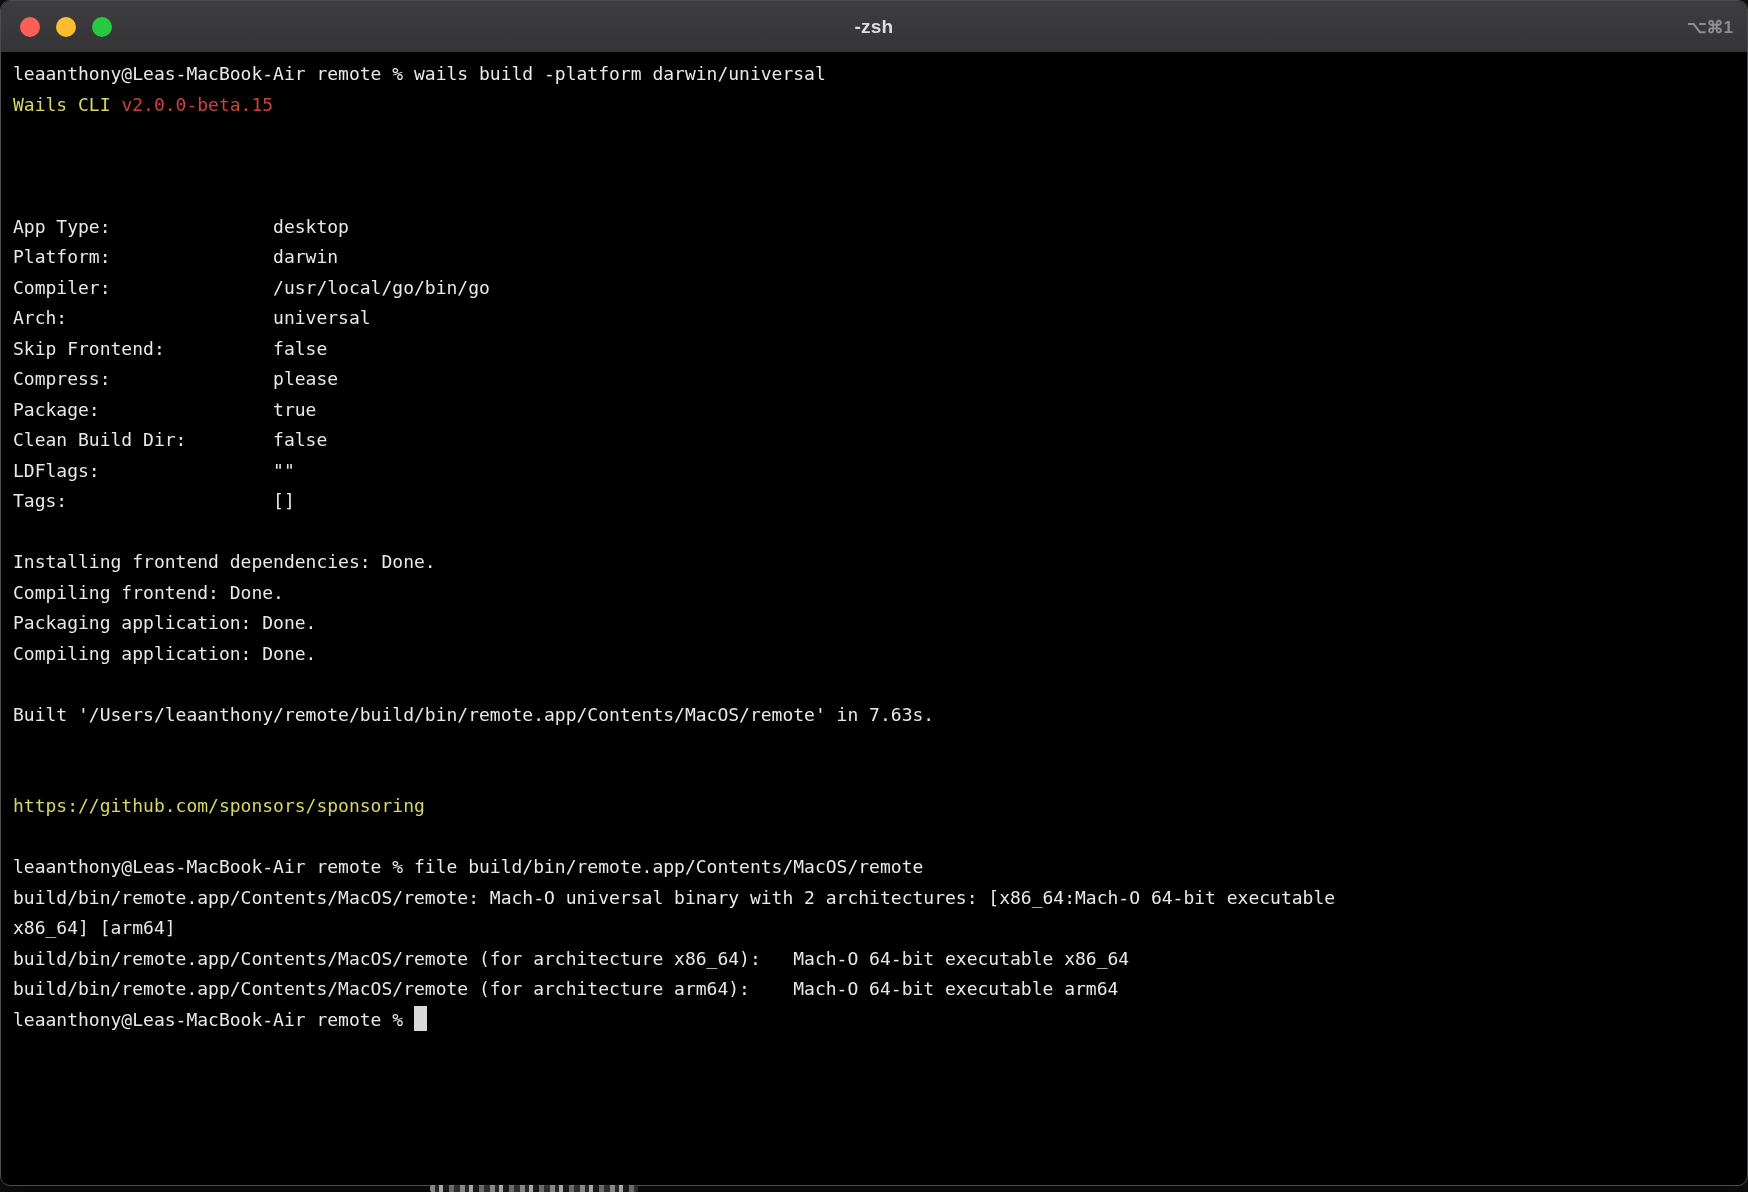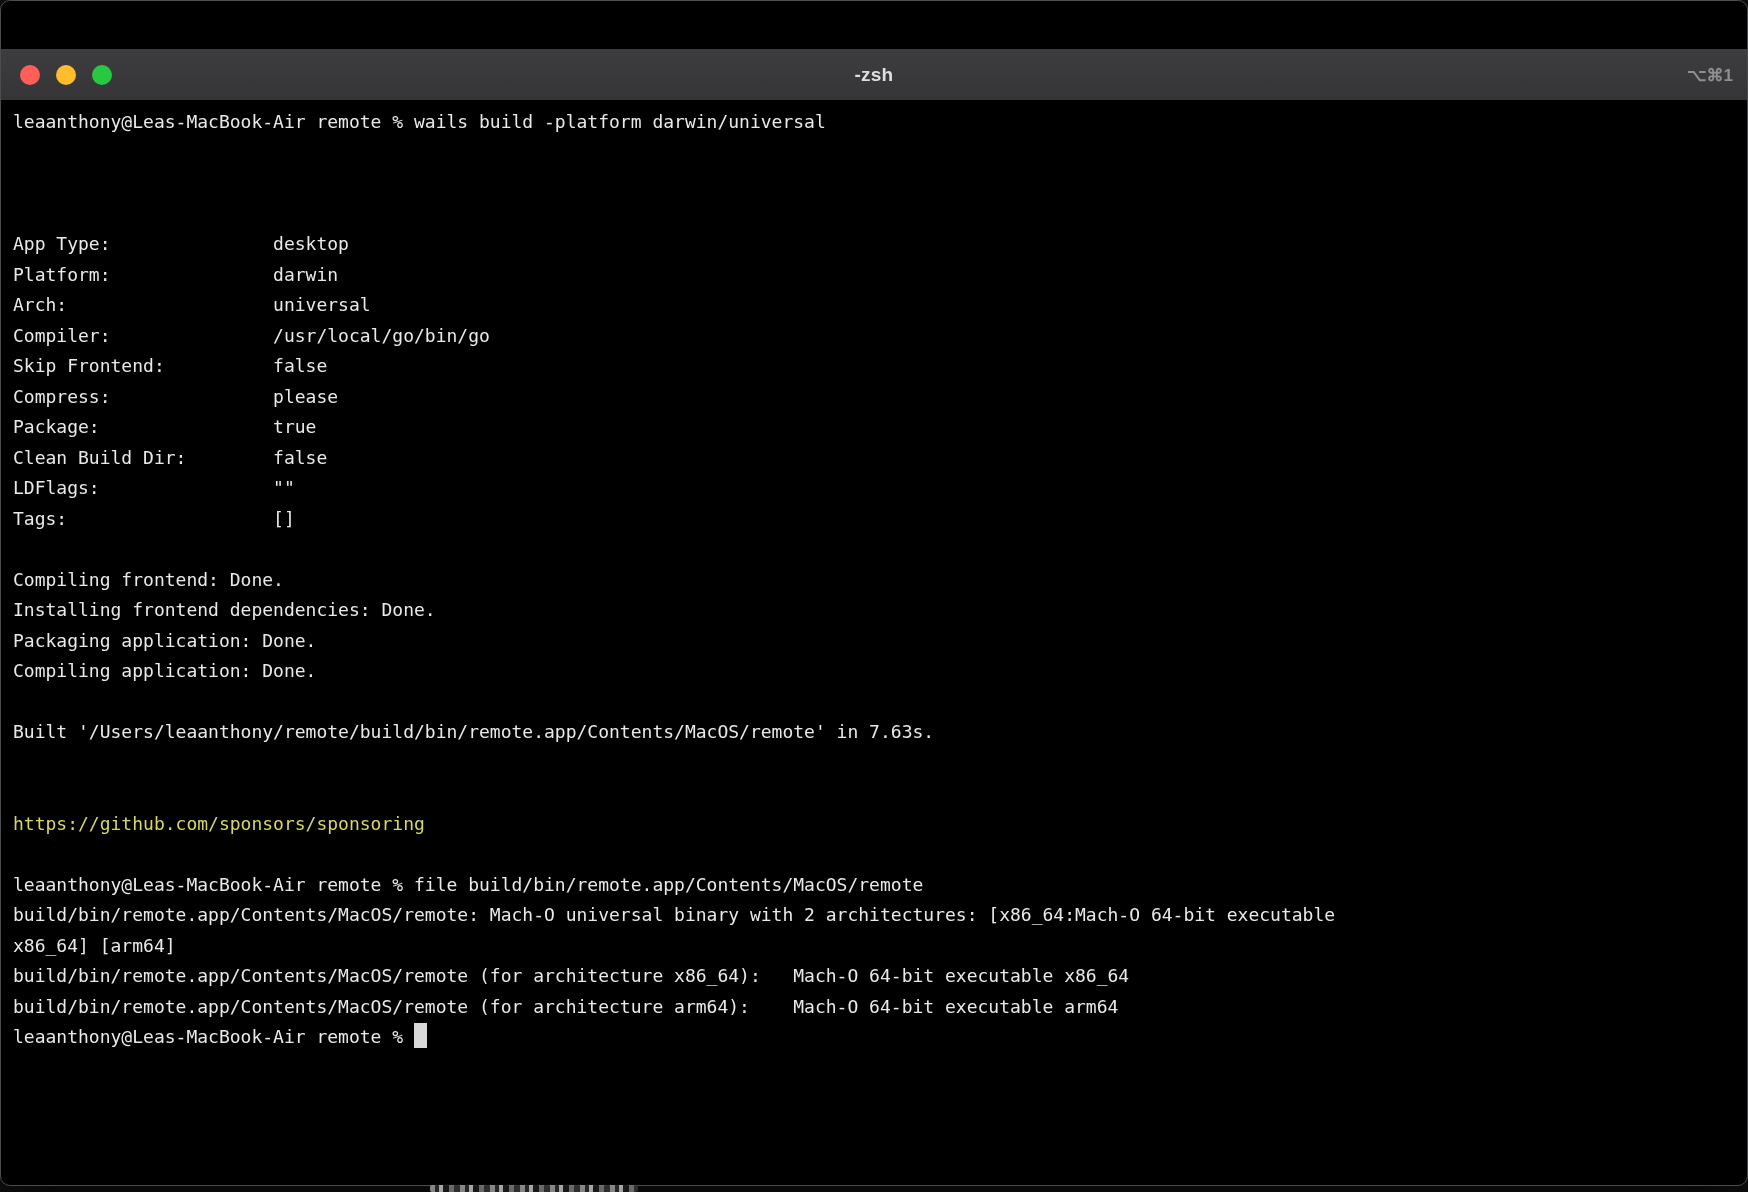--- a/index.html
+++ b/index.html
@@ -21,21 +21,20 @@
     border: 1px solid #4c4c4e;
     box-shadow: 0 20px 60px rgba(0,0,0,0.6);
   }
   .titlebar {
     height: 52px;
     background: linear-gradient(#3d3d3f, #353537);
     border-bottom: 1px solid #000;
     display: flex;
     align-items: center;
     position: relative;
-    margin-top: 48px;
   }
   .traffic-lights {
     display: flex;
     gap: 16px;
     margin-left: 19px;
     z-index: 2;
   }
   .tl {
     width: 20px;
     height: 20px;
@@ -107,36 +106,37 @@
     <div class="traffic-lights">
       <span class="tl close"></span>
       <span class="tl minimize"></span>
       <span class="tl zoom"></span>
     </div>
     <div class="title">-zsh</div>
     <div class="shortcut">⌥⌘1</div>
   </div>
   <div class="terminal" id="terminal">
       <div class="line"><span class="c-default">leaanthony@Leas-MacBook-Air remote % wails build -platform darwin/universal</span></div>
+      <div class="line"><span class="c-yellow">Wails CLI </span><span class="c-red">v2.0.0-beta.15</span></div>
       <div class="line"></div>
       <div class="line"></div>
       <div class="line"></div>
       <div class="line"><span class="c-default">App Type:               desktop</span></div>
       <div class="line"><span class="c-default">Platform:               darwin</span></div>
+      <div class="line"><span class="c-default">Compiler:               /usr/local/go/bin/go</span></div>
       <div class="line"><span class="c-default">Arch:                   universal</span></div>
-      <div class="line"><span class="c-default">Compiler:               /usr/local/go/bin/go</span></div>
       <div class="line"><span class="c-default">Skip Frontend:          false</span></div>
       <div class="line"><span class="c-default">Compress:               please</span></div>
       <div class="line"><span class="c-default">Package:                true</span></div>
       <div class="line"><span class="c-default">Clean Build Dir:        false</span></div>
       <div class="line"><span class="c-default">LDFlags:                ""</span></div>
       <div class="line"><span class="c-default">Tags:                   []</span></div>
       <div class="line"></div>
+      <div class="line"><span class="c-default">Installing frontend dependencies: Done.</span></div>
       <div class="line"><span class="c-default">Compiling frontend: Done.</span></div>
-      <div class="line"><span class="c-default">Installing frontend dependencies: Done.</span></div>
       <div class="line"><span class="c-default">Packaging application: Done.</span></div>
       <div class="line"><span class="c-default">Compiling application: Done.</span></div>
       <div class="line"></div>
       <div class="line"><span class="c-default">Built '/Users/leaanthony/remote/build/bin/remote.app/Contents/MacOS/remote' in 7.63s.</span></div>
       <div class="line"></div>
       <div class="line"></div>
       <div class="line"><span class="c-yellow">https://github.com/sponsors/sponsoring</span></div>
       <div class="line"></div>
       <div class="line"><span class="c-default">leaanthony@Leas-MacBook-Air remote % file build/bin/remote.app/Contents/MacOS/remote</span></div>
       <div class="line"><span class="c-default">build/bin/remote.app/Contents/MacOS/remote: Mach-O universal binary with 2 architectures: [x86_64:Mach-O 64-bit executable</span></div>

